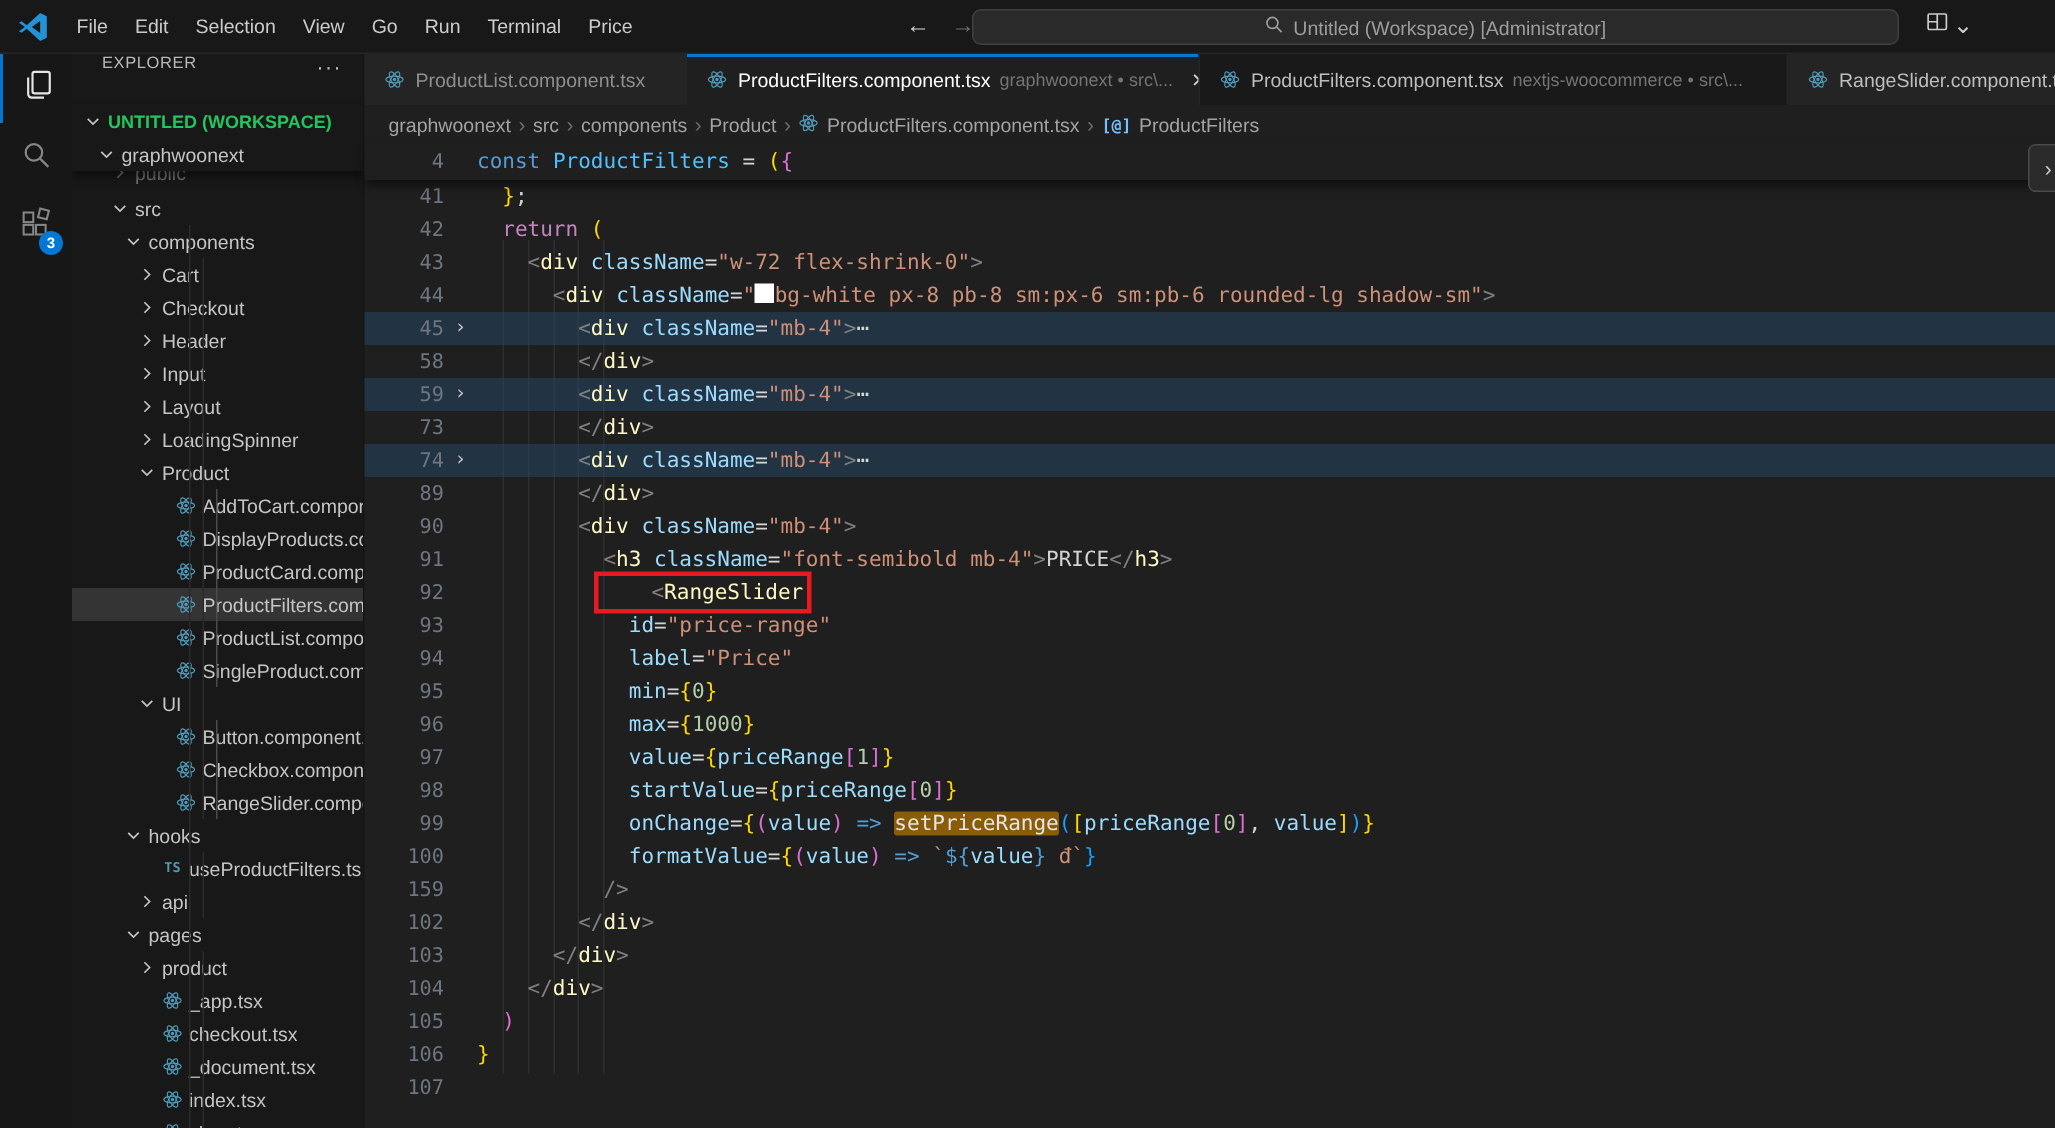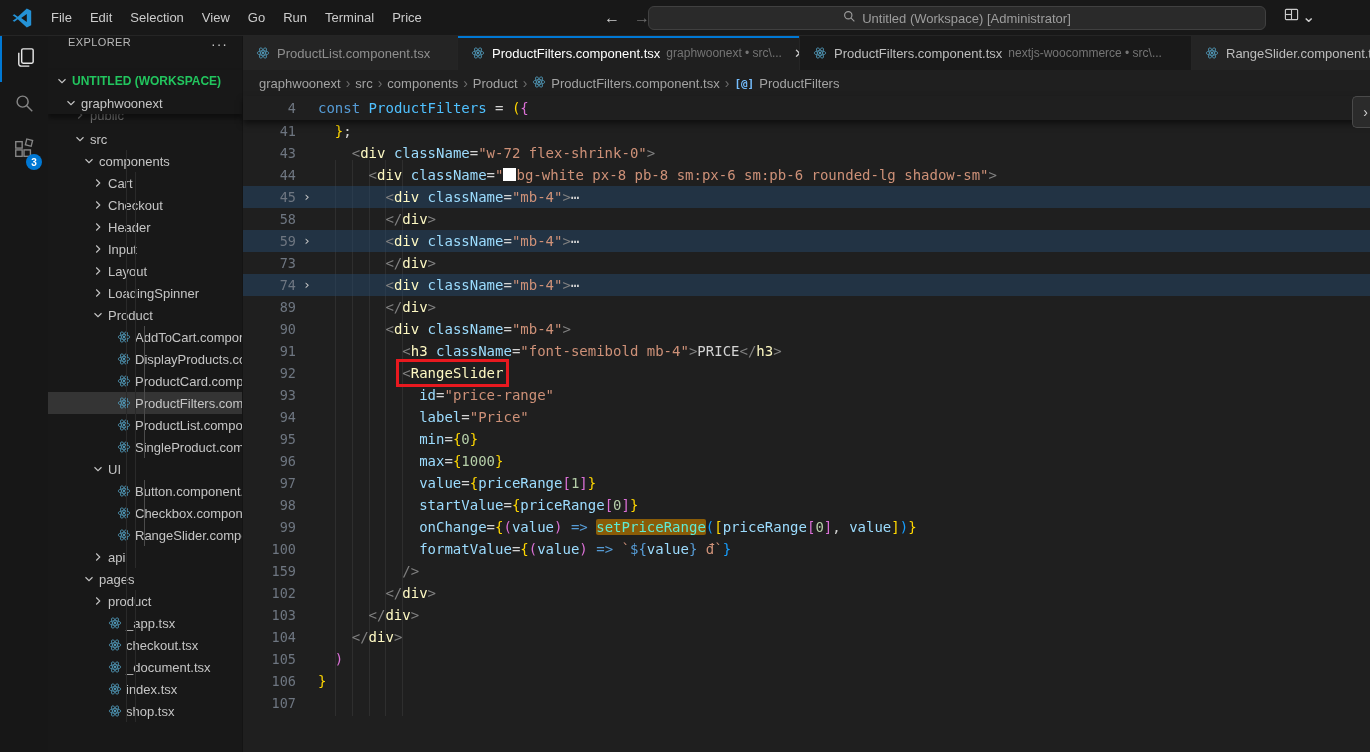--- a/index.html
+++ b/index.html
@@ -89,23 +89,23 @@
   .c-var { color:#9cdcfe; }
   .c-str { color:#ce9178; }
   .c-num { color:#b5cea8; }
   .c-pun { color:#808080; }
   .c-pln { color:#d4d4d4; }
   .c-cst { color:#4fc1ff; }
   .c-b1  { color:#ffd700; }
   .c-b2  { color:#da70d6; }
   .c-b3  { color:#179fff; }
   .c-ell { color:#d7d7d7; }
-  .c-hlm { color:#5eead4; background:var(--match-bg); border-radius:2px; }
+  .c-hlm { color:#e5e5e5; background:var(--match-bg); border-radius:2px; }
   .swatch { display:inline-block; width:13px; height:13px; background:#ffffff; vertical-align:-1px; }
-  .red-box { outline:3px solid var(--annotation); outline-offset:3px; }
+  .red-box { outline:3px solid var(--annotation); outline-offset:3px;padding-left:32px; }
 
   .next-widget { position:absolute; left:1352px; top:96px; width:26px; height:32px;
     background:#2b2b2b; border:1px solid #4a4a4a; border-right:none; border-radius:5px 0 0 5px;
     display:flex; align-items:center; justify-content:center; color:#d0d0d0; font-size:14px; z-index:6; }
 </style>
 </head>
 <body>
 
 <div class="app">
 
@@ -492,20 +492,42 @@
               <svg viewBox="0 0 16 16" width="14" height="14">
                 <g fill="none" stroke="#519aba" stroke-width="0.9">
                   <ellipse cx="8" cy="8" rx="6.6" ry="2.6"></ellipse>
                   <ellipse cx="8" cy="8" rx="6.6" ry="2.6" transform="rotate(60 8 8)"></ellipse>
                   <ellipse cx="8" cy="8" rx="6.6" ry="2.6" transform="rotate(120 8 8)"></ellipse>
                 </g>
                 <circle cx="8" cy="8" r="1.3" fill="#519aba"></circle>
               </svg>
             </span>
             <span class="t-label">RangeSlider.compon...</span>
+          </span>
+        </div>
+        <div class="tree-row">
+          <span class="t-guide" style="left: 78px; background: rgb(42, 42, 42);"></span>
+          <span class="row-inner" style="padding-left: 33px;">
+            <span class="t-chev">
+              <svg viewBox="0 0 16 16" width="14" height="14" fill="none" stroke="#c5c5c5" stroke-width="1.3">
+                <polyline points="4,6 8,10 12,6"></polyline>
+              </svg>
+            </span>
+            <span class="t-label">hooks</span>
+          </span>
+        </div>
+        <div class="tree-row">
+          <span class="t-guide" style="left: 78px; background: rgb(42, 42, 42);"></span>
+          <span class="t-guide" style="left: 87px; background: rgb(42, 42, 42);"></span>
+          <span class="row-inner" style="padding-left: 42px;">
+            <span class="t-chev"></span>
+            <span class="t-icon">
+              <span class="ts-badge">TS</span>
+            </span>
+            <span class="t-label">useProductFilters.ts</span>
           </span>
         </div>
         <div class="tree-row">
           <span class="t-guide" style="left: 78px; background: rgb(42, 42, 42);"></span>
           <span class="t-guide" style="left: 87px; background: rgb(42, 42, 42);"></span>
           <span class="row-inner" style="padding-left: 42px;">
             <span class="t-chev">
               <svg viewBox="0 0 16 16" width="14" height="14" fill="none" stroke="#c5c5c5" stroke-width="1.3">
                 <polyline points="6,4 10,8 6,12"></polyline>
               </svg>
@@ -725,20 +747,21 @@
     <div class="code-area">
       <div class="code-guides" id="code-guides">
           <div style="left: 91.9px;"></div>
           <div style="left: 108.7px;"></div>
           <div style="left: 125.6px;"></div>
           <div style="left: 142.4px;"></div>
           <div style="left: 159.3px;"></div>
         </div>
       <div id="code-lines">
           <div class="code-line"><span class="gutter-num">41</span><span class="gutter-fold"></span><span class="line-text code-font"><span class="c-pln">  </span><span class="c-b1">}</span><span class="c-pln">;</span></span></div>
+          <div class="code-line"><span class="gutter-num">42</span><span class="gutter-fold"></span><span class="line-text code-font"><span class="c-pln">  </span><span class="c-ctrl">return</span><span class="c-pln"> </span><span class="c-b1">(</span></span></div>
           <div class="code-line"><span class="gutter-num">43</span><span class="gutter-fold"></span><span class="line-text code-font"><span class="c-pln">    </span><span class="c-pun">&lt;</span><span class="c-tag">div</span><span class="c-pln"> </span><span class="c-attr">className</span><span class="c-pln">=</span><span class="c-str">"w-72 flex-shrink-0"</span><span class="c-pun">&gt;</span></span></div>
           <div class="code-line"><span class="gutter-num">44</span><span class="gutter-fold"></span><span class="line-text code-font"><span class="c-pln">      </span><span class="c-pun">&lt;</span><span class="c-tag">div</span><span class="c-pln"> </span><span class="c-attr">className</span><span class="c-pln">=</span><span class="c-str">"</span><span class="swatch"></span><span class="c-str">bg-white px-8 pb-8 sm:px-6 sm:pb-6 rounded-lg shadow-sm"</span><span class="c-pun">&gt;</span></span></div>
           <div class="code-line hl"><span class="gutter-num">45</span><span class="gutter-fold">›</span><span class="line-text code-font"><span class="c-pln">        </span><span class="c-pun">&lt;</span><span class="c-tag">div</span><span class="c-pln"> </span><span class="c-attr">className</span><span class="c-pln">=</span><span class="c-str">"mb-4"</span><span class="c-pun">&gt;</span><span class="c-ell">⋯</span></span></div>
           <div class="code-line"><span class="gutter-num">58</span><span class="gutter-fold"></span><span class="line-text code-font"><span class="c-pln">        </span><span class="c-pun">&lt;/</span><span class="c-tag">div</span><span class="c-pun">&gt;</span></span></div>
           <div class="code-line hl"><span class="gutter-num">59</span><span class="gutter-fold">›</span><span class="line-text code-font"><span class="c-pln">        </span><span class="c-pun">&lt;</span><span class="c-tag">div</span><span class="c-pln"> </span><span class="c-attr">className</span><span class="c-pln">=</span><span class="c-str">"mb-4"</span><span class="c-pun">&gt;</span><span class="c-ell">⋯</span></span></div>
           <div class="code-line"><span class="gutter-num">73</span><span class="gutter-fold"></span><span class="line-text code-font"><span class="c-pln">        </span><span class="c-pun">&lt;/</span><span class="c-tag">div</span><span class="c-pun">&gt;</span></span></div>
           <div class="code-line hl"><span class="gutter-num">74</span><span class="gutter-fold">›</span><span class="line-text code-font"><span class="c-pln">        </span><span class="c-pun">&lt;</span><span class="c-tag">div</span><span class="c-pln"> </span><span class="c-attr">className</span><span class="c-pln">=</span><span class="c-str">"mb-4"</span><span class="c-pun">&gt;</span><span class="c-ell">⋯</span></span></div>
           <div class="code-line"><span class="gutter-num">89</span><span class="gutter-fold"></span><span class="line-text code-font"><span class="c-pln">        </span><span class="c-pun">&lt;/</span><span class="c-tag">div</span><span class="c-pun">&gt;</span></span></div>
           <div class="code-line"><span class="gutter-num">90</span><span class="gutter-fold"></span><span class="line-text code-font"><span class="c-pln">        </span><span class="c-pun">&lt;</span><span class="c-tag">div</span><span class="c-pln"> </span><span class="c-attr">className</span><span class="c-pln">=</span><span class="c-str">"mb-4"</span><span class="c-pun">&gt;</span></span></div>
           <div class="code-line"><span class="gutter-num">91</span><span class="gutter-fold"></span><span class="line-text code-font"><span class="c-pln">          </span><span class="c-pun">&lt;</span><span class="c-tag">h3</span><span class="c-pln"> </span><span class="c-attr">className</span><span class="c-pln">=</span><span class="c-str">"font-semibold mb-4"</span><span class="c-pun">&gt;</span><span class="c-pln">PRICE</span><span class="c-pun">&lt;/</span><span class="c-tag">h3</span><span class="c-pun">&gt;</span></span></div>

